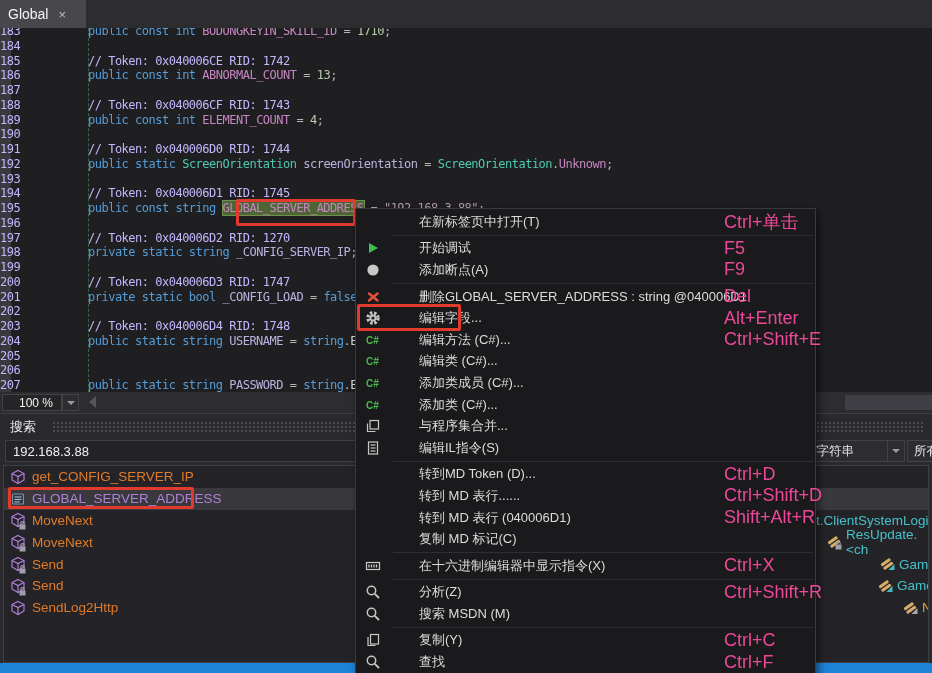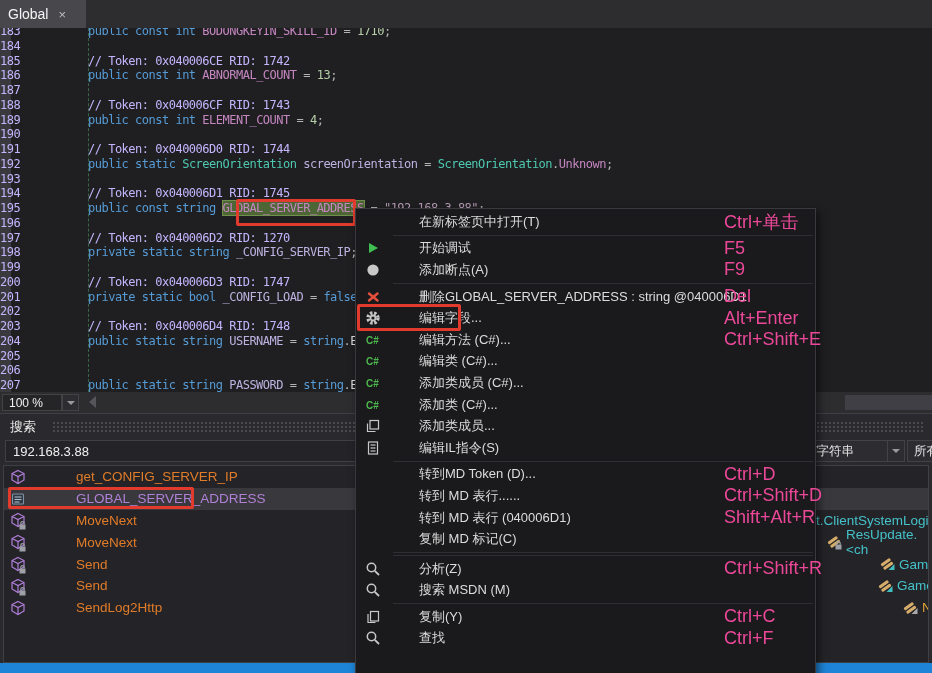--- a/index.html
+++ b/index.html
@@ -23,21 +23,21 @@
   .tok-kw{color:#569CD6}.tok-com{color:#c4b5fd}.tok-const{color:#C586C0}
   .tok-type{color:#4EC9B0}.tok-field{color:#BDB2E0}.tok-num{color:#B5CEA8}
   .tok-str{color:#B49BB4}.tok-op{color:#B4B4B4}.tok-plain{color:#DCDCDC}
   .tok-hl{background:#4E6636;box-shadow:0 0 0 1px #71904C;}
   .redbox-code{position:absolute;left:236px;top:171px;width:114px;height:21px;
                border:3px solid #E23B2E;border-radius:2px;pointer-events:none;}
   
   .hscroll{position:absolute;left:0;top:392px;width:932px;height:21px;background:#2D2D30;}
   .zoom-combo{position:absolute;left:2px;top:2px;height:17px;width:60px;background:#252528;
               border:1px solid #434346;color:#F1F1F1;font-size:12px;display:flex;align-items:center;
-              padding-left:6px;box-sizing:border-box;}
+              padding-left:16px;box-sizing:border-box;}
   .zoom-btn{position:absolute;left:62px;top:2px;width:17px;height:17px;background:#2D2D31;
             border:1px solid #434346;box-sizing:border-box;display:flex;align-items:center;justify-content:center;}
   .caret-down{width:0;height:0;border-left:4px solid transparent;border-right:4px solid transparent;
               border-top:4px solid #9A9A9E;}
   .hleft-arrow{position:absolute;left:89px;top:4px;width:0;height:0;border-top:6px solid transparent;
                border-bottom:6px solid transparent;border-right:7px solid #55555A;}
   .hthumb{position:absolute;left:845px;top:3px;width:87px;height:15px;background:#3F3F45;}
   
   .panel{position:absolute;left:0;top:413px;width:932px;height:250px;background:#2A2A2E;
          border-top:1px solid #3F3F46;box-sizing:border-box;}
@@ -52,21 +52,21 @@
          box-sizing:border-box;color:#E8E8E8;font-size:12.5px;display:flex;align-items:center;padding-left:6px;}
   .combo .combo-btn{margin-left:auto;width:16px;height:100%;display:flex;align-items:center;
                     justify-content:center;border-left:1px solid #434346;}
   .type-combo{left:781px;width:124px;}
   .scope-combo{left:907px;width:120px;}
   .results{position:absolute;left:3px;top:51px;width:926px;height:198px;background:#242428;
            border:1px solid #3F3F46;box-sizing:border-box;overflow:hidden;}
   .rrow{position:relative;height:21.8px;display:flex;align-items:center;width:100%;}
   .rrow.sel{background:#38383D;}
   .rrow .ric{width:16px;height:16px;margin:0 6px 0 6px;flex:0 0 16px;position:relative;}
-  .rname{font-size:13.5px;margin-left:44px;}
+  .rname{font-size:13.5px;}
   .c-orange{color:#E07B28}.c-violet{color:#B180D7}.c-cyan{color:#45C1C9}.c-gold{color:#DFA139}
   .rloc{position:absolute;top:0;height:21.8px;display:flex;align-items:center;font-size:13.5px;}
   .rloc .ric{margin:0 4px 0 0;}
   .rrow .redbox-row{position:absolute;left:4px;top:-1px;width:186px;height:22px;
                     border:3px solid #E23B2E;border-radius:2px;pointer-events:none;box-sizing:border-box;}
   
   .bluebar{position:absolute;left:0;top:663px;width:932px;height:10px;background:#1E84D7;}
   
   .cmenu{position:absolute;left:355px;top:208px;width:461px;height:470px;background:#1A1A1C;
          border:1px solid #3A3A3E;box-sizing:border-box;box-shadow:3px 3px 8px rgba(0,0,0,.5);
@@ -374,21 +374,21 @@
       </div>
       <div class="mi">
         <span class="mic">
           <svg width="16" height="16" viewBox="0 0 16 16">
             <g fill="none" stroke="#C8C8C8" stroke-width="1.2">
               <rect x="5" y="2.5" width="8.5" height="8.5"></rect>
               <path d="M2.5,5.5 v8 h8"></path>
             </g>
           </svg>
         </span>
-        <span class="mlabel">添加类成员...</span>
+        <span class="mlabel">与程序集合并...</span>
       </div>
       <div class="mi">
         <span class="mic">
           <svg width="16" height="16" viewBox="0 0 16 16">
             <g fill="none" stroke="#C8C8C8" stroke-width="1.2">
               <rect x="3.5" y="2" width="9" height="12"></rect>
               <line x1="5.5" y1="5" x2="10.5" y2="5"></line>
               <line x1="5.5" y1="8" x2="10.5" y2="8"></line>
               <line x1="5.5" y1="11" x2="10.5" y2="11"></line>
             </g>
@@ -410,20 +410,35 @@
       <div class="mi">
         <span class="mic"></span>
         <span class="mlabel">转到 MD 表行 (040006D1)</span>
         <span class="mshort">Shift+Alt+R</span>
       </div>
       <div class="mi">
         <span class="mic"></span>
         <span class="mlabel">复制 MD 标记(C)</span>
       </div>
       <div class="msep"></div>
+      <div class="mi">
+        <span class="mic">
+          <svg width="16" height="16" viewBox="0 0 16 16">
+            <rect x="1.5" y="4.5" width="13" height="7" fill="none" stroke="#C8C8C8" stroke-width="1.2"></rect>
+            <g stroke="#C8C8C8" stroke-width="1.3">
+              <line x1="4" y1="6.5" x2="4" y2="9.5"></line>
+              <line x1="6.5" y1="6.5" x2="6.5" y2="9.5"></line>
+              <line x1="9" y1="6.5" x2="9" y2="9.5"></line>
+              <line x1="11.5" y1="6.5" x2="11.5" y2="9.5"></line>
+            </g>
+          </svg>
+        </span>
+        <span class="mlabel">在十六进制编辑器中显示指令(X)</span>
+        <span class="mshort">Ctrl+X</span>
+      </div>
       <div class="msep"></div>
       <div class="mi">
         <span class="mic">
           <svg width="16" height="16" viewBox="0 0 16 16">
             <circle cx="6.5" cy="6.5" r="4.2" fill="none" stroke="#C8C8C8" stroke-width="1.5"></circle>
             <line x1="9.8" y1="9.8" x2="14" y2="14" stroke="#C8C8C8" stroke-width="1.8"></line>
           </svg>
         </span>
         <span class="mlabel">分析(Z)</span>
         <span class="mshort">Ctrl+Shift+R</span>

